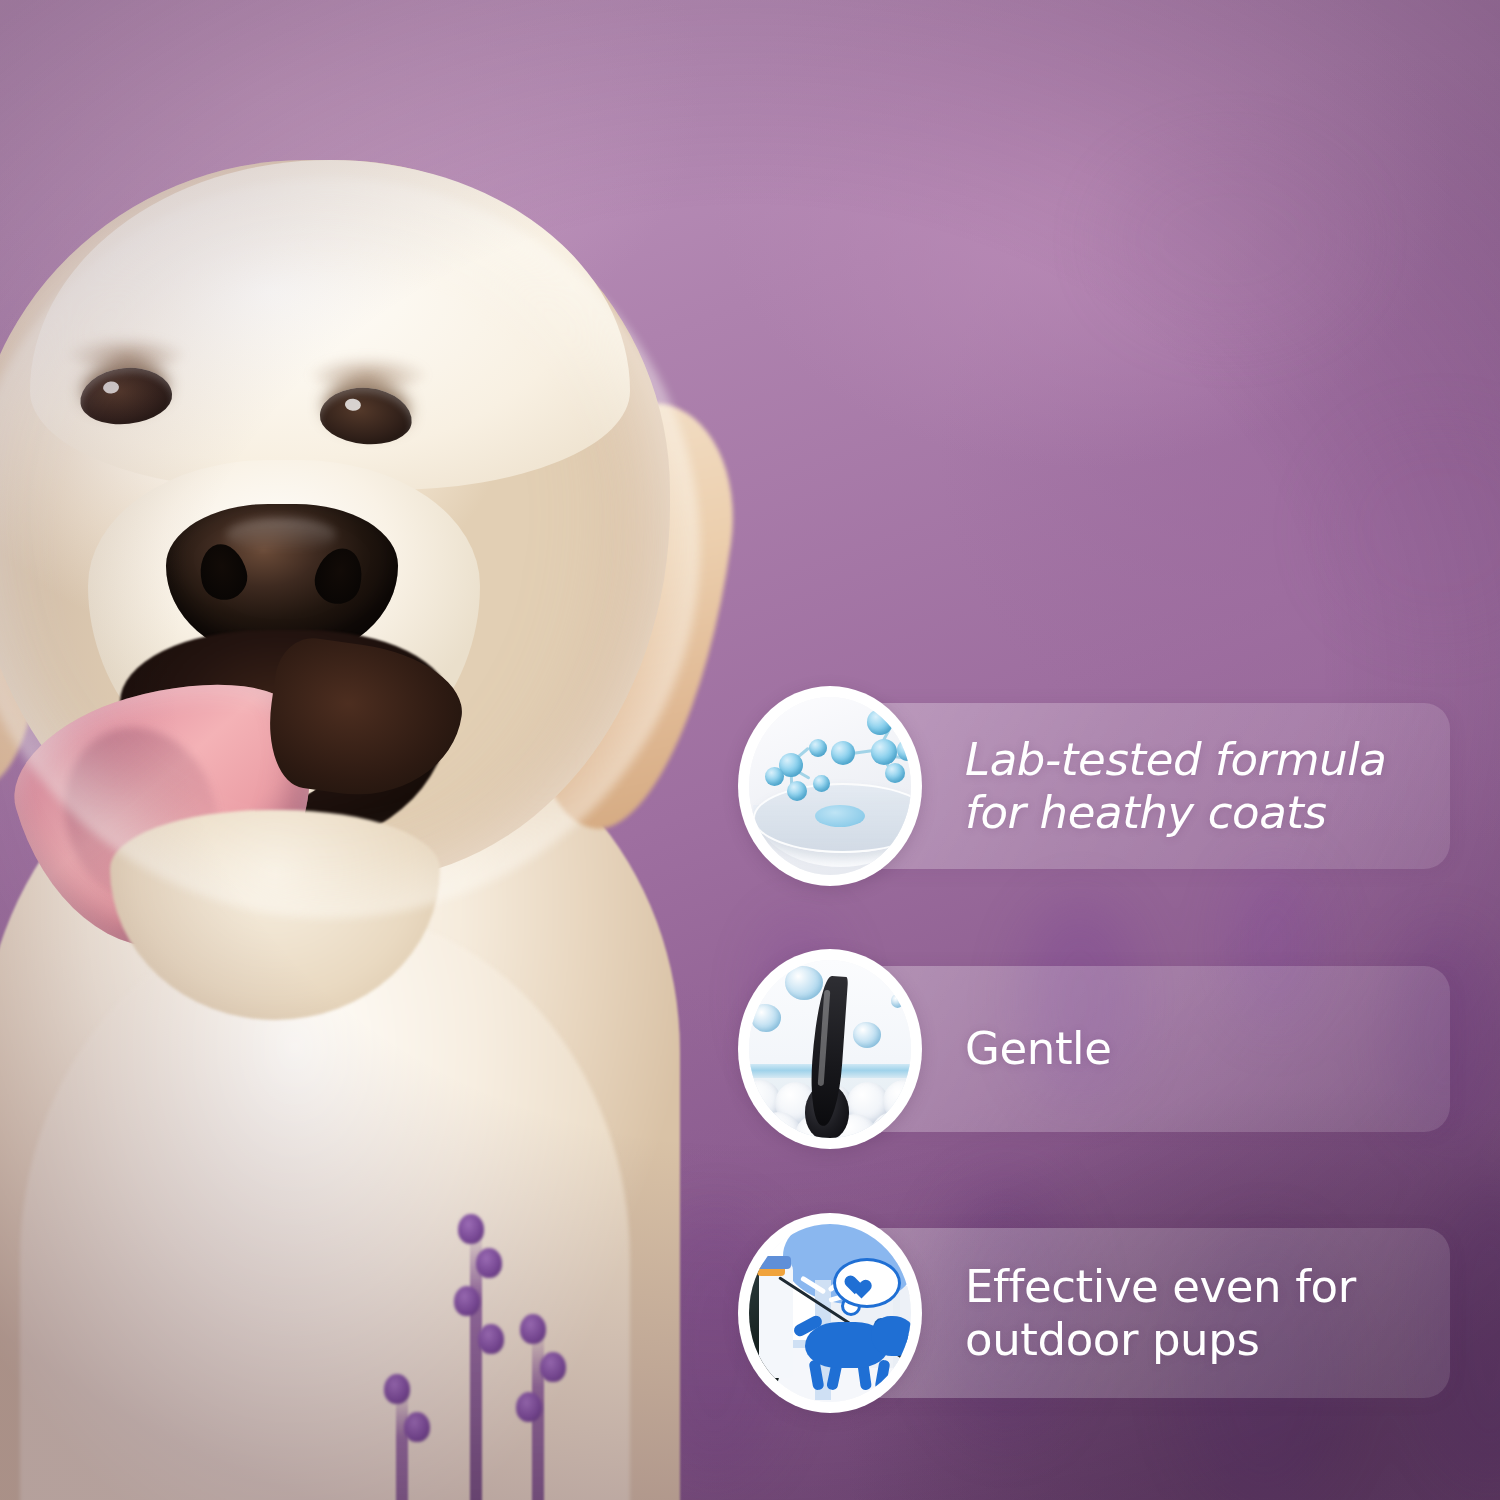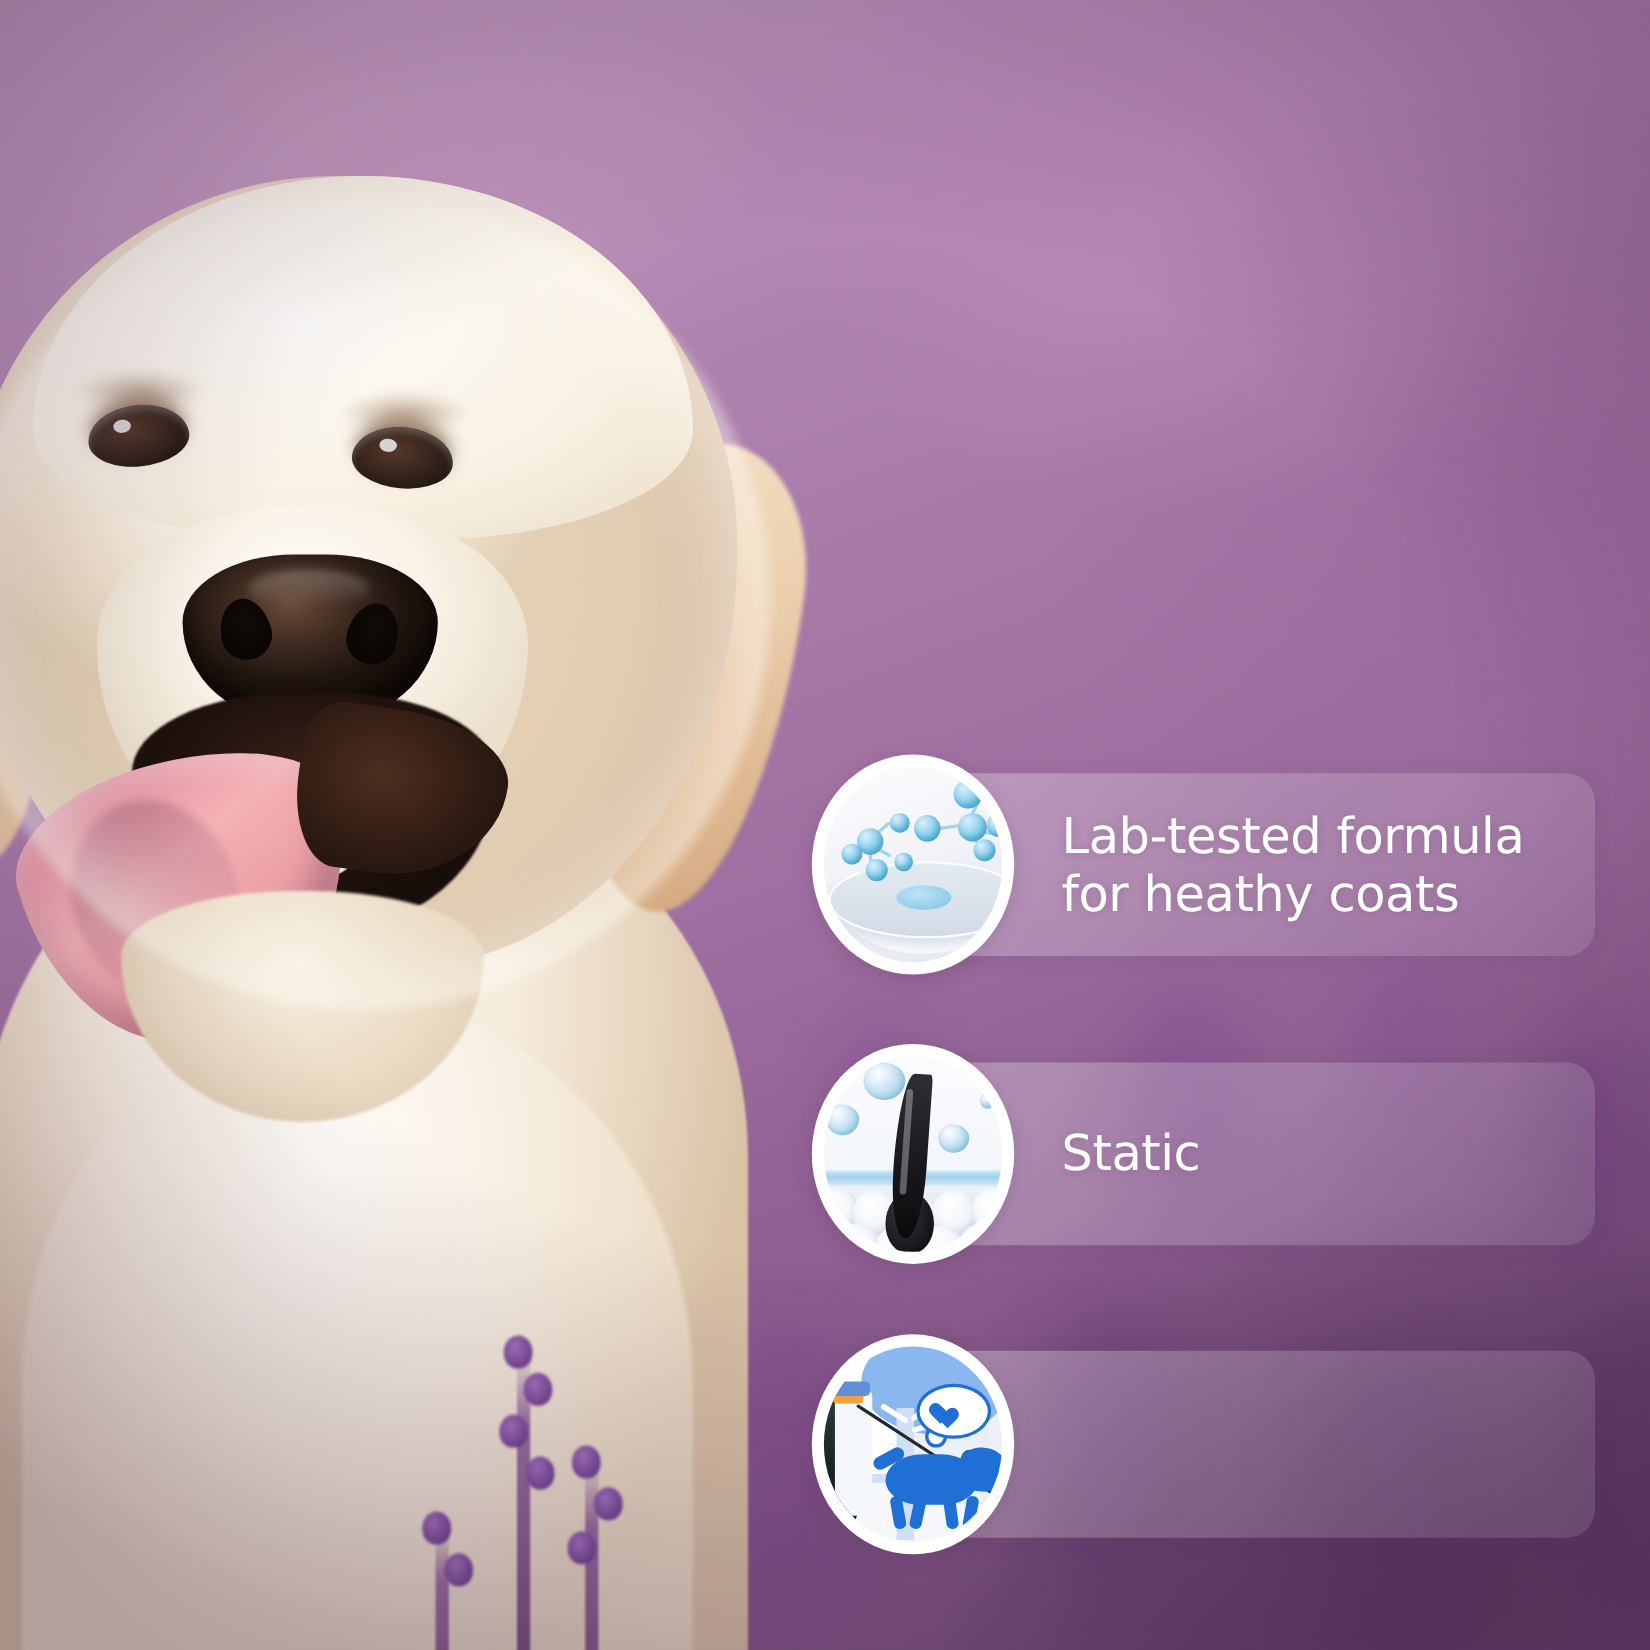--- a/index.html
+++ b/index.html
@@ -296,21 +296,21 @@
       <div class="bud" style="left:424px;top:1224px;"></div>
       <div class="bud" style="left:444px;top:1262px;"></div>
     </div>
   </div>
 
   <div class="vignette"></div>
 
   <div class="headline">
   </div>
 
-  <div class="feature" style="left:738px;top:685px;width:712px;height:202px;">
+  <div class="feature" style="left:738px;top:685px;width:712px;height:202px;font-style:italic;">
     <div class="fcard" style="left:92px;top:18px;width:620px;height:166px;"></div>
     <div class="ficon">
       <div class="inner">
         <div class="petri-bg"></div>
         <div class="dish2"></div>
         <div class="dish"></div>
         <div class="dish-drop"></div>
 
         <div class="mol" style="left:18px;top:42px;width:80px;height:62px;">
           <span class="bond" style="left:22px;top:24px;width:26px;transform:rotate(-40deg);"></span>
@@ -367,21 +367,21 @@
 
         <div>
           <span class="drop" style="left:36px;top:6px;width:38px;height:34px;"></span>
           <span class="drop" style="left:2px;top:44px;width:30px;height:28px;"></span>
           <span class="drop" style="left:104px;top:62px;width:28px;height:26px;"></span>
           <span class="drop" style="left:142px;top:34px;width:13px;height:14px;"></span>
         </div>
       </div>
     </div>
     <div class="ftext">
-      <span class="ln">Static</span>
+      <span class="ln">Gentle</span>
     </div>
   </div>
 
   <div class="feature" style="left:738px;top:1212px;width:712px;height:202px;">
     <div class="fcard" style="left:92px;top:16px;width:620px;height:170px;"></div>
     <div class="ficon">
       <div class="inner">
         <div class="out-sky"></div>
         <div class="ground"></div>
         <div class="ground-line"></div>
@@ -409,15 +409,19 @@
           <span class="dogi-leg" style="left:66px;top:44px;transform:rotate(-8deg);"></span>
           <span class="dogi-leg" style="left:84px;top:44px;transform:rotate(10deg);"></span>
           <span class="dogi-body"></span>
           <span class="dogi-ear"></span>
           <span class="dogi-head"></span>
           <span class="dogi-snout"></span>
 
         </div>
       </div>
     </div>
+    <div class="ftext">
+      <span class="ln">Effective even for</span>
+      <span class="ln">outdoor pups</span>
+    </div>
   </div>
 
 </div>
 
 </body></html>

